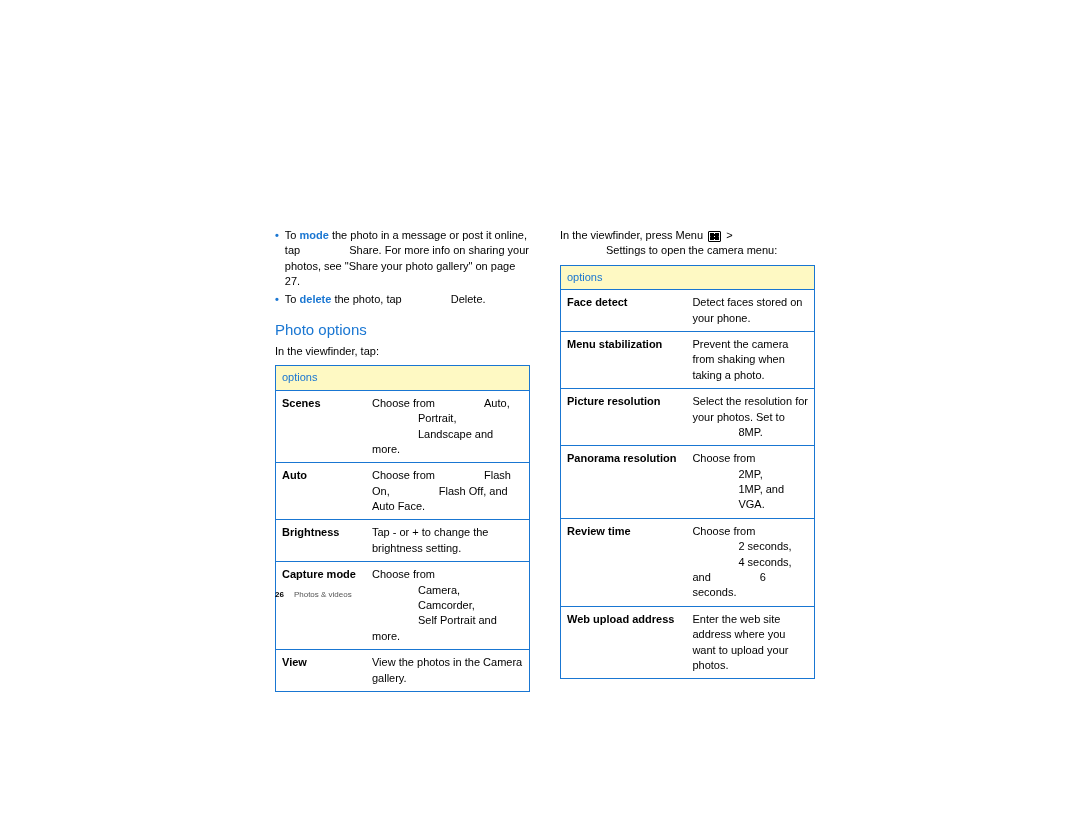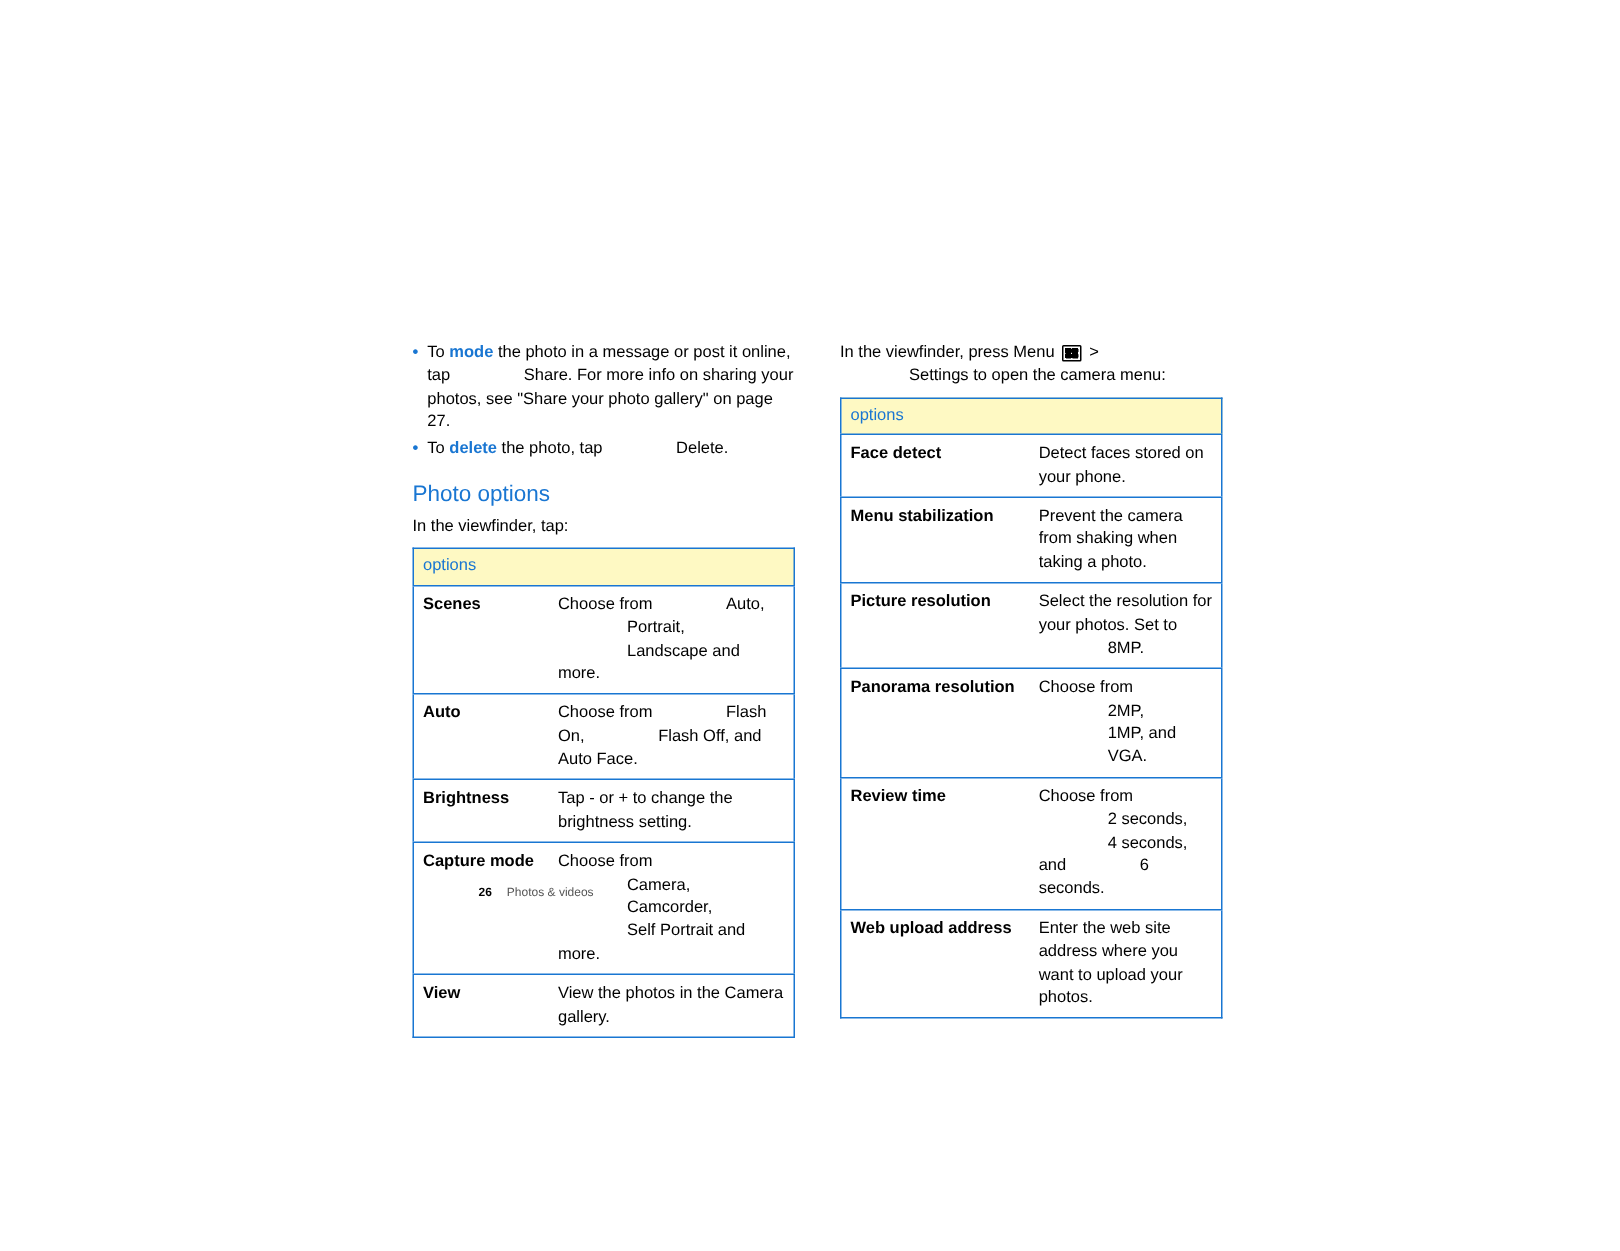--- a/index.html
+++ b/index.html
@@ -69,21 +69,21 @@
         radial-gradient(circle at 25% 75%, #000 28%, transparent 30%),
         radial-gradient(circle at 75% 75%, #000 28%, transparent 30%);
     }
     .footer {
       position: absolute;
       left: 275px;
       top: 589px;
       font-size: 8px;
       color: #555;
     }
-    .footer .pnum { font-weight: bold; color: #000; margin-right: 10px; padding-left: 44px; }
+    .footer .pnum { font-weight: bold; color: #000; margin-right: 10px; }
   </style>
 </head>
 <body>
 
 <div class="page">
 
   <div class="col">
     <div class="bullet">
       <div class="bullet-dot">•</div>
       <div class="bullet-text">

